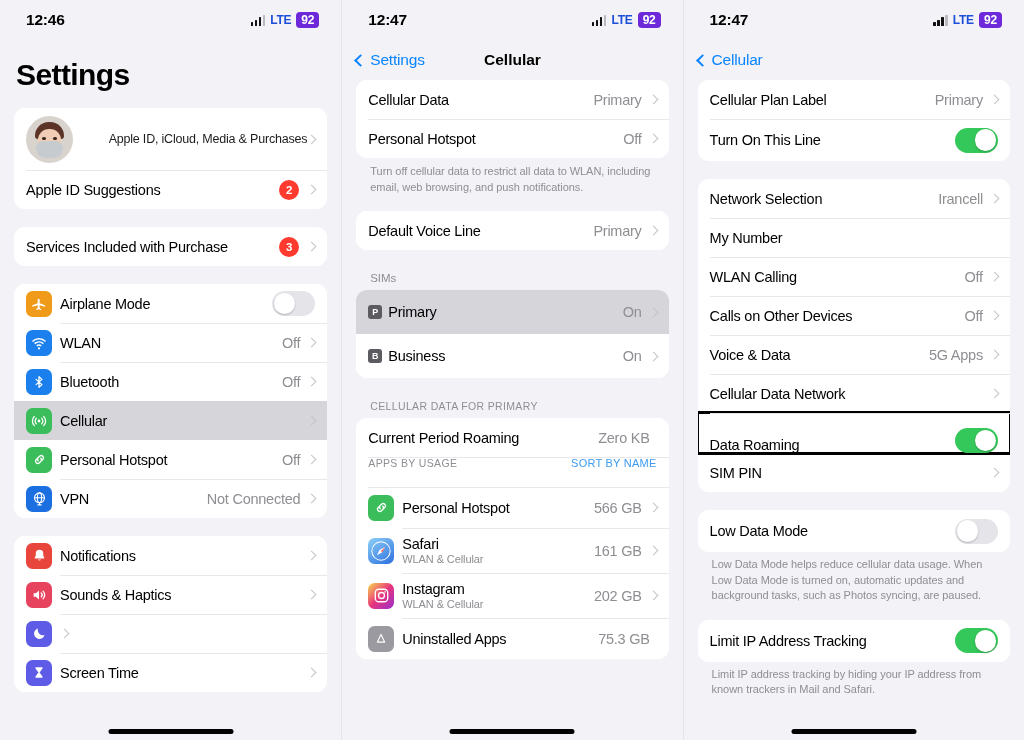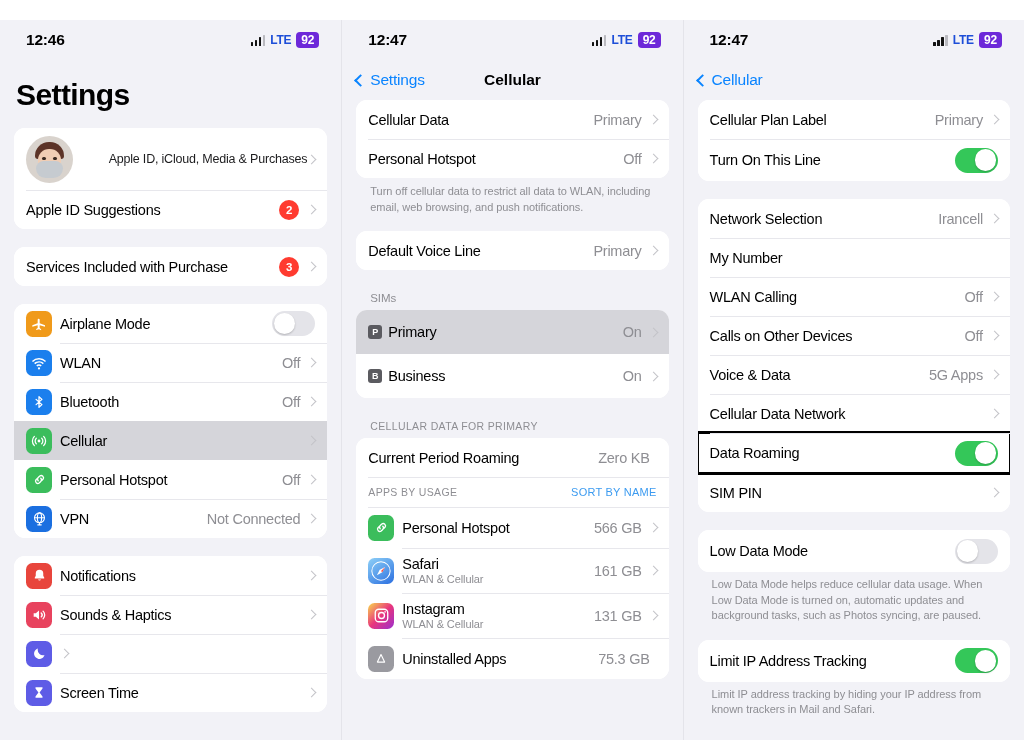--- a/index.html
+++ b/index.html
@@ -3,21 +3,21 @@
 <meta charset="utf-8">
 <style>
   * { box-sizing: border-box; margin: 0; padding: 0; }
   html, body {
     width: 1024px; height: 740px;
     font-family: "Liberation Sans", sans-serif;
     background: #ffffff;
     overflow: hidden;
   }
   .screens {
-    display: flex; width: 1024px; height: 692px; margin-top: 20px;
+    display: flex; width: 1024px; height: 692px;
   }
   .panel {
     position: relative;
     width: 341.3px; height: 740px;
     background: #f2f2f7;
     overflow: hidden;
   }
   .panel + .panel { border-left: 1px solid #e4e4ea; }
 
   
@@ -158,24 +158,24 @@
     background: #f0cdb4; border-radius: 11px; }
   .avatar .eyeL, .avatar .eyeR { position: absolute; top: 21px; width: 3.5px; height: 3.5px;
     background: #3a2a22; border-radius: 50%; }
   .avatar .eyeL { left: 16px; } .avatar .eyeR { left: 27px; }
   .avatar .mask { position: absolute; left: 10px; top: 25px; width: 27px; height: 17px;
     background: #c6cbd0; border-radius: 8px 8px 10px 10px; }
   .profile-text { flex: 1; font-size: 12.5px; color: #1c1c1e; letter-spacing: -0.2px;
     text-align: right; padding-left: 4px; }
 
   .sort-link { font-size: 11px; color: #3c9bf0; letter-spacing: 0.25px; text-transform: uppercase; }
-  .hdr-row { display: flex; align-items: center; justify-content: space-between; }
-
-  
-  .hl { outline: 3px solid #000; outline-offset: -1px; z-index: 5; }
+  .hdr-row { display: flex; align-items: flex-start; justify-content: space-between; }
+
+  
+  .hl { outline: 3px solid #000; outline-offset: -1px; z-index: 5; align-items: flex-end; }
 
   
   .home-ind {
     position: absolute; bottom: 6px; left: 50%; transform: translateX(-50%);
     width: 125px; height: 5px; background: #000; border-radius: 3px; z-index: 20;
   }
 </style>
 </head>
 <body>
 
@@ -444,21 +444,21 @@
             <svg width="17" height="17" viewBox="0 0 24 24" fill="none" stroke="#fff" stroke-width="1.9">
                 <rect x="3.2" y="3.2" width="17.6" height="17.6" rx="5"></rect>
                 <circle cx="12" cy="12" r="4.2"></circle>
                 <circle cx="17.1" cy="6.9" r="1.1" fill="#fff" stroke="none"></circle>
               </svg>
           </div>
           <div class="row-text-stack">
             <span class="row-label">Instagram</span>
             <span class="row-sub">WLAN &amp; Cellular</span>
           </div>
-          <div class="row-value">131 GB</div>
+          <div class="row-value">202 GB</div>
           <div class="chev"></div>
         </div>
         <div class="row with-icon" style="min-height:41px">
           <div class="app-icon" style="background:#9a9aa0">
             <svg width="16" height="16" viewBox="0 0 24 24" fill="none" stroke="#fff" stroke-width="1.7" stroke-linejoin="round">
                 <path d="M12 5.2 6.6 16.6h10.8z"></path>
               </svg>
           </div>
           <div class="row-text-stack">
             <span class="row-label">Uninstalled Apps</span>

